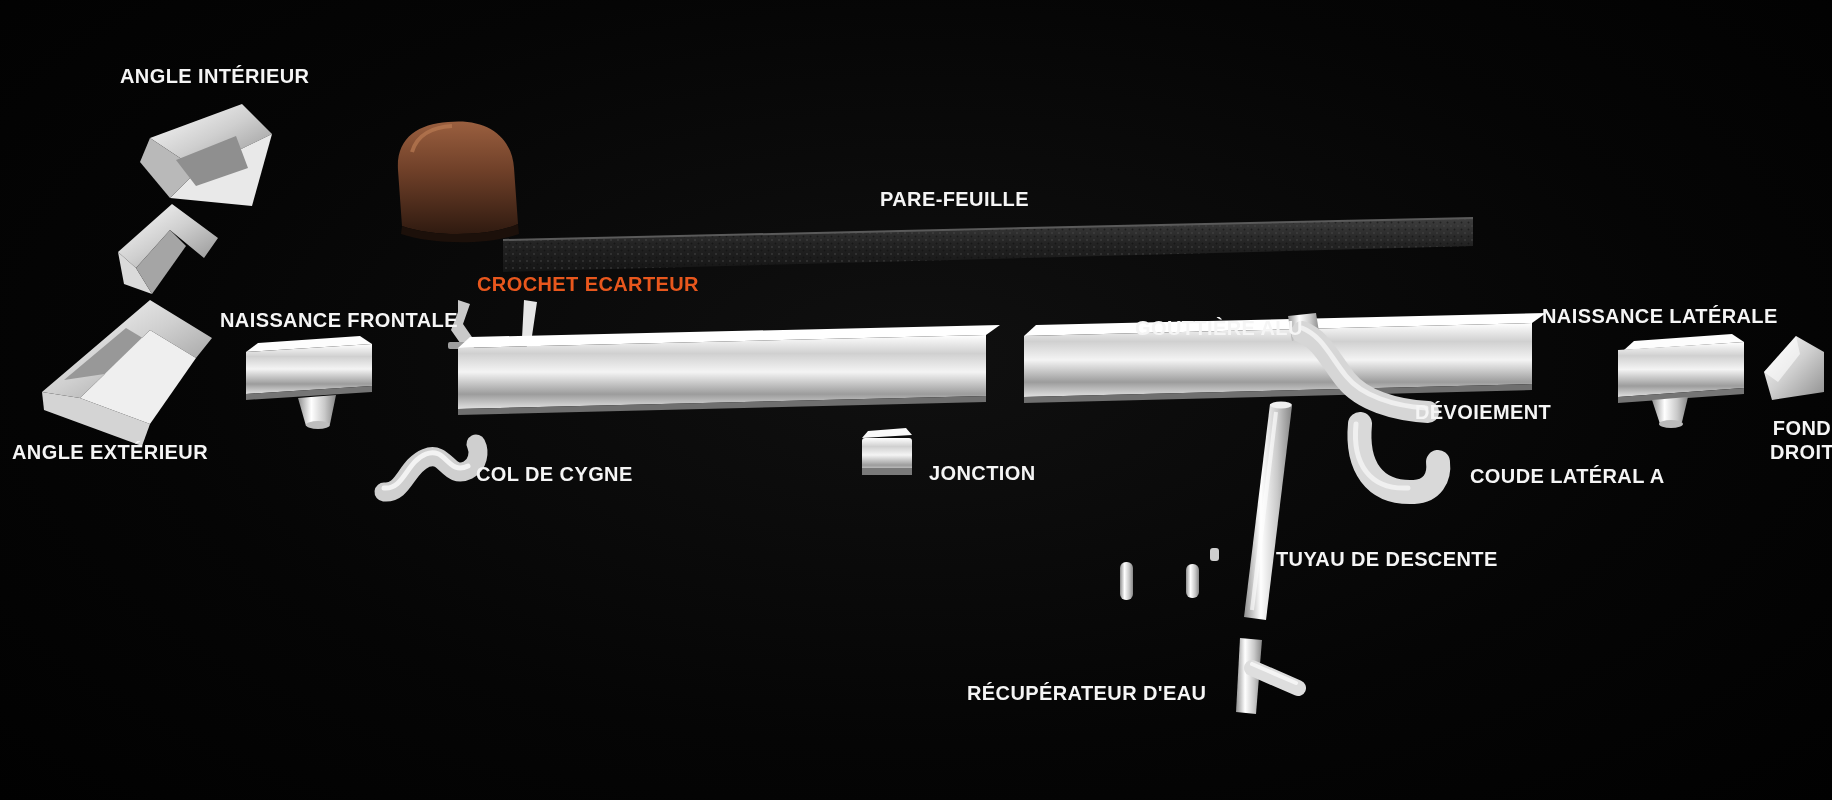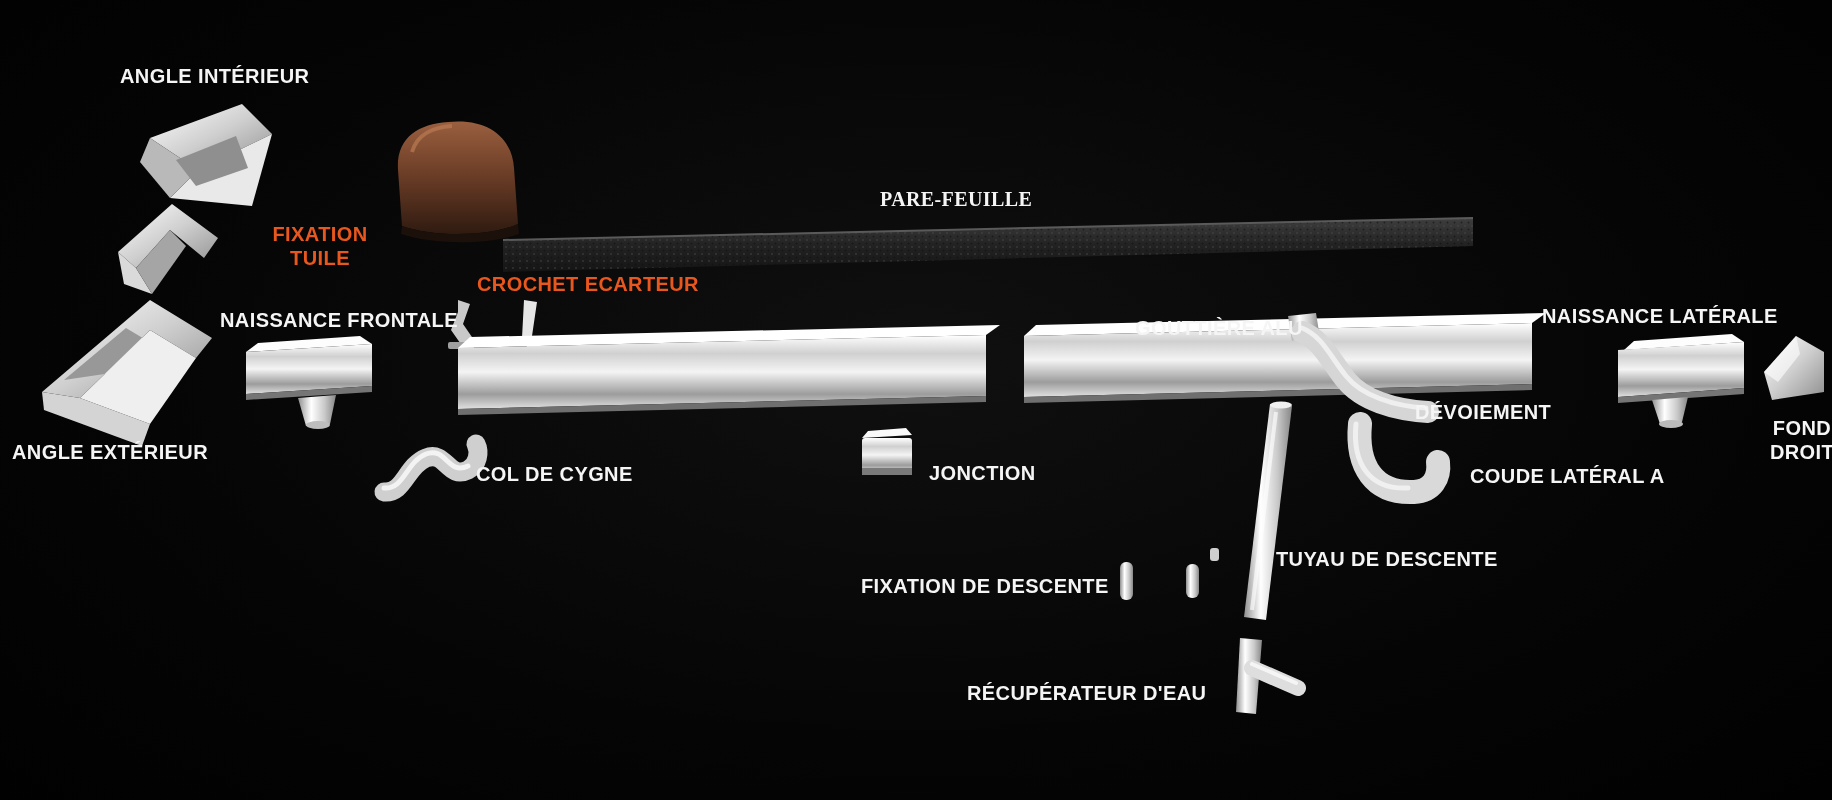--- a/index.html
+++ b/index.html
@@ -188,30 +188,27 @@
       <ellipse cx="1671" cy="424" rx="12" ry="4" fill="#bbbbbb"></ellipse>
     </g>
 
     <g>
       <polygon points="1764,372 1796,336 1824,352 1824,392 1772,400" fill="url(#gMetalSoft)"></polygon>
       <polygon points="1764,372 1796,336 1800,354 1778,382" fill="#ffffff" opacity="0.6"></polygon>
     </g>
   </svg>
 
   <div class="label" style="left:120px; top:64px;">ANGLE INTÉRIEUR</div>
-  <div class="label accent center" style="left:255px; top:222px; width:130px;">FIXATION
-TUILE</div>
   <div class="label accent" style="left:477px; top:272px;">CROCHET ECARTEUR</div>
   <div class="label" style="left:196px; top:308px;margin-left:24px;">NAISSANCE FRONTALE</div>
   <div class="label" style="left:12px; top:440px;">ANGLE EXTÉRIEUR</div>
   <div class="label" style="left:476px; top:462px;">COL DE CYGNE</div>
-  <div class="label" style="left:880px; top:187px;font-family:Liberation Serif, serif;">PARE-FEUILLE</div>
+  <div class="label" style="left:880px; top:187px;">PARE-FEUILLE</div>
   <div class="label" style="left:1135px; top:300px;margin-top:16px;">GOUTTIÈRE ALU</div>
   <div class="label" style="left:929px; top:461px;text-align:right;">JONCTION</div>
-  <div class="label" style="left:861px; top:574px;">FIXATION DE DESCENTE</div>
   <div class="label" style="left:967px; top:681px;">RÉCUPÉRATEUR D'EAU</div>
   <div class="label" style="left:1276px; top:547px;">TUYAU DE DESCENTE</div>
   <div class="label" style="left:1379px; top:400px;margin-left:36px;">DÉVOIEMENT</div>
   <div class="label" style="left:1470px; top:464px;">COUDE LATÉRAL A</div>
   <div class="label" style="left:1542px; top:304px;">NAISSANCE LATÉRALE</div>
   <div class="label center" style="left:1759px; top:416px; width:70px;margin-left:8px;">FOND
 DROIT</div>
 
 </div>
 

